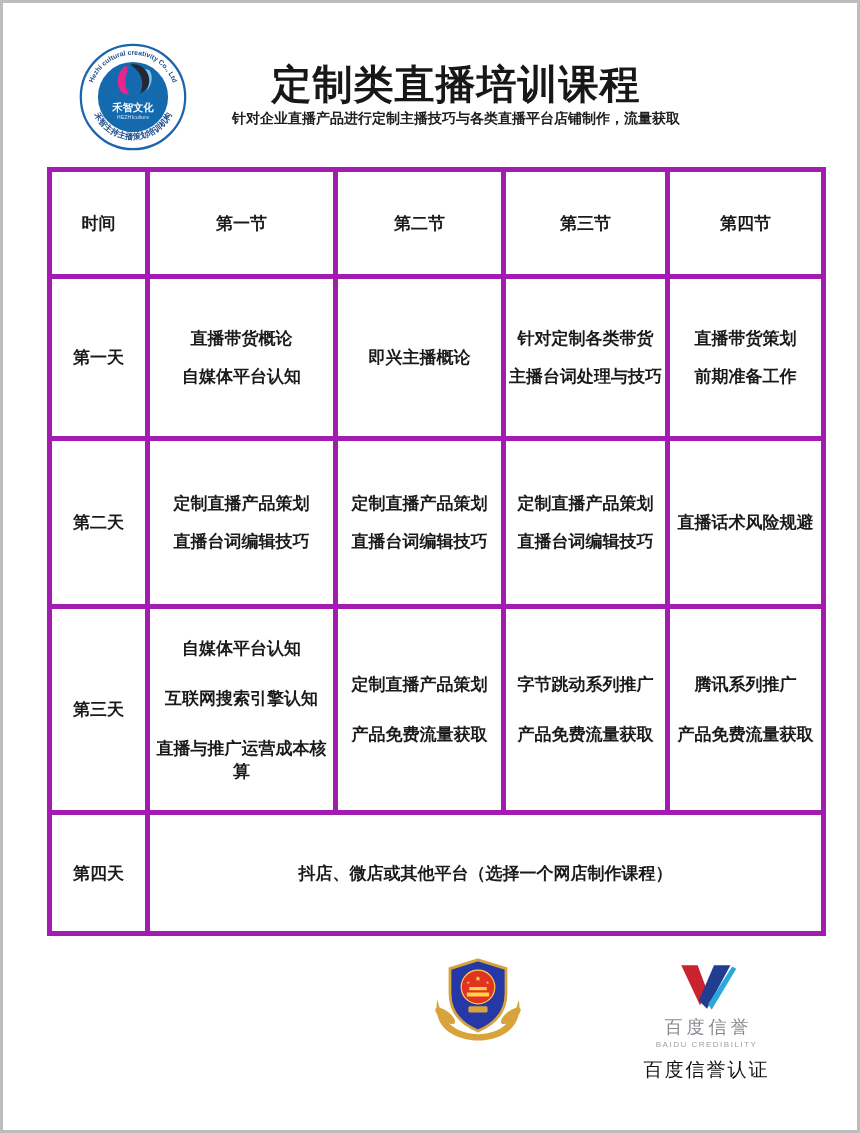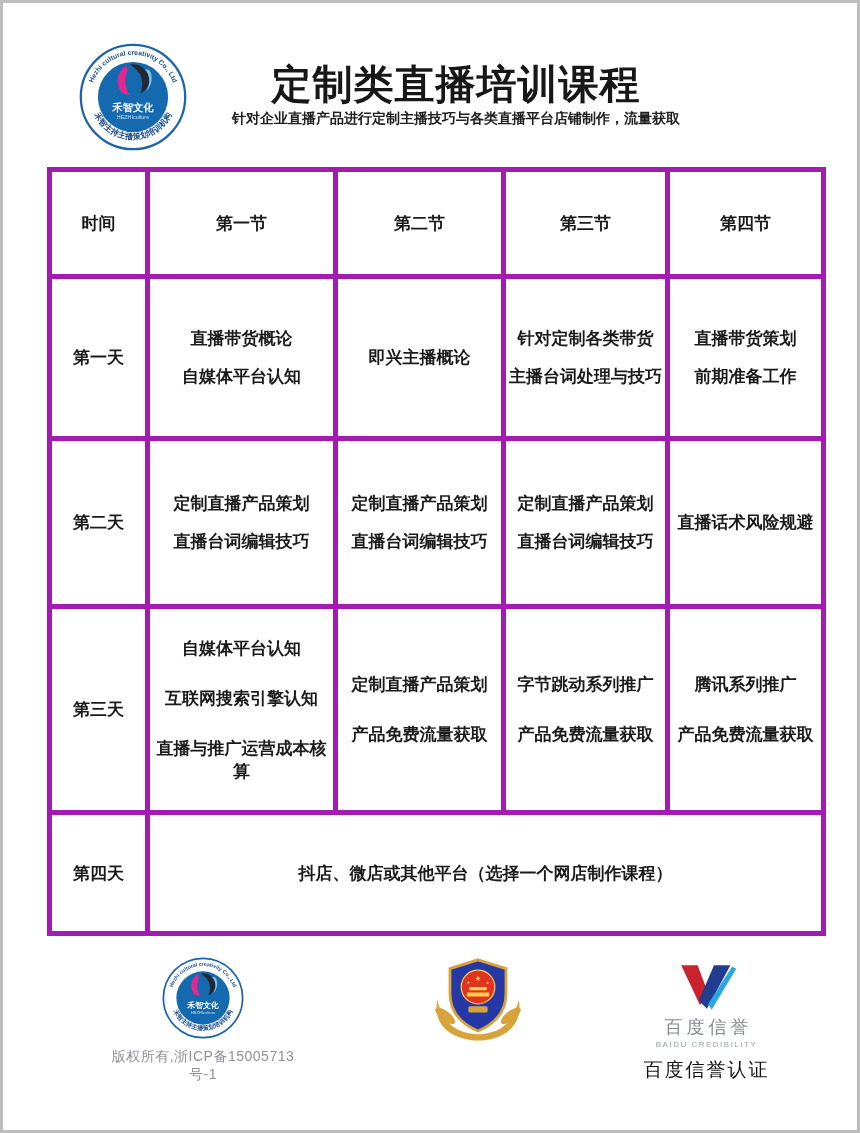--- a/index.html
+++ b/index.html
@@ -202,26 +202,20 @@
 
     <tr class="r3">
       <td>第四天</td>
       <td class="merged" colspan="4">
         <div>抖店、微店或其他平台（选择一个网店制作课程）</div>
       </td>
     </tr>
     </tbody>
   </table>
 
-  <div class="f-left">
-    <svg viewBox="0 0 120 120">
-        <use href="#hezhi-logo"></use>
-      </svg>
-    <div class="copy">版权所有,浙ICP备15005713号-1</div>
-  </div>
 
   <div class="f-mid">
     <svg viewBox="0 0 130 110">
         <use href="#police-badge"></use>
       </svg>
   </div>
 
   <div class="f-right">
     <svg viewBox="0 0 100 82">
         <use href="#baidu-v"></use>

